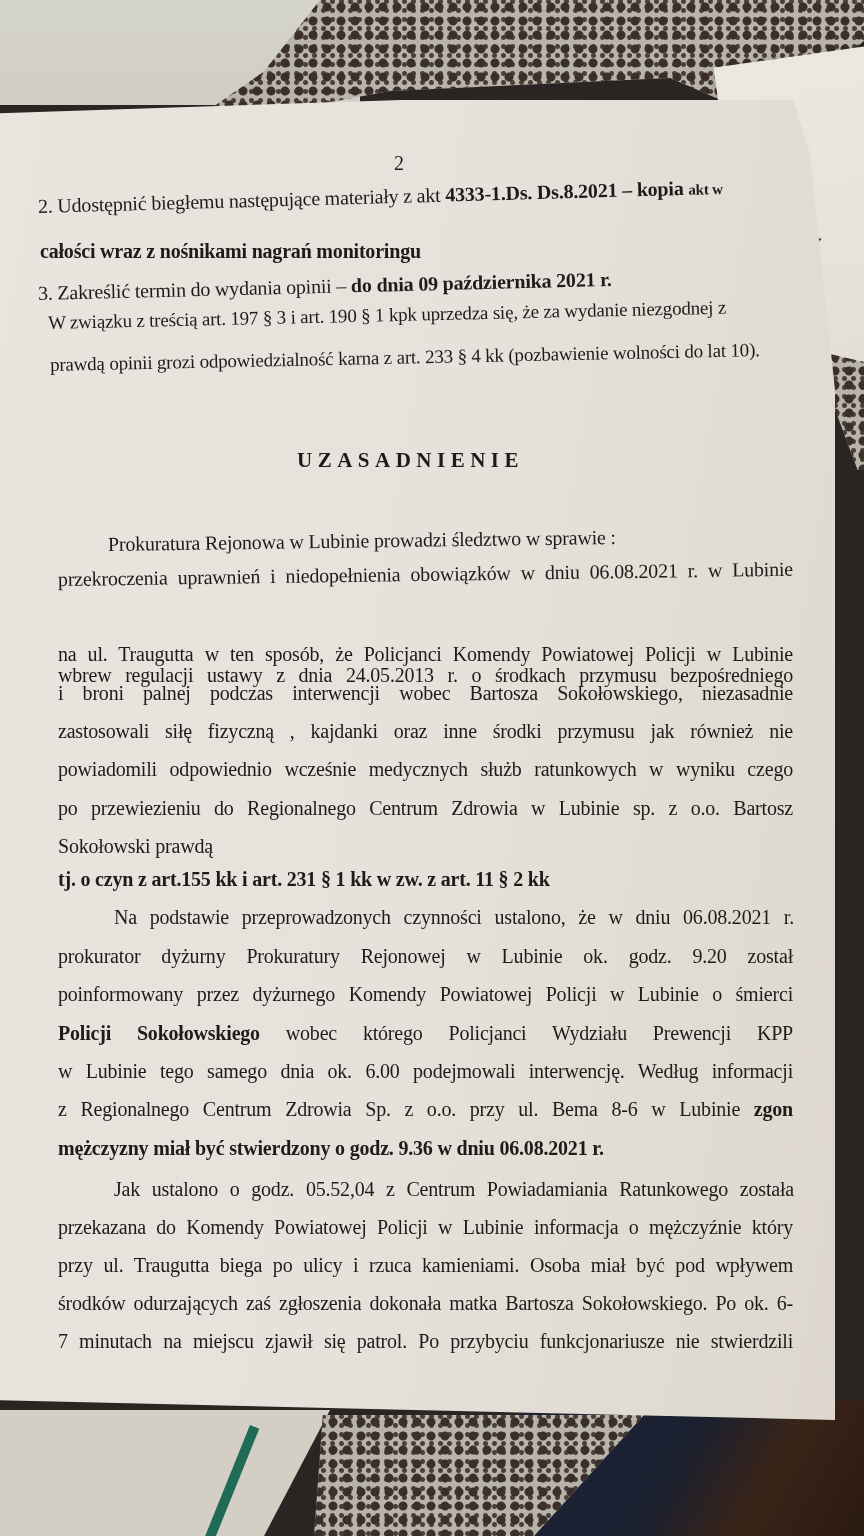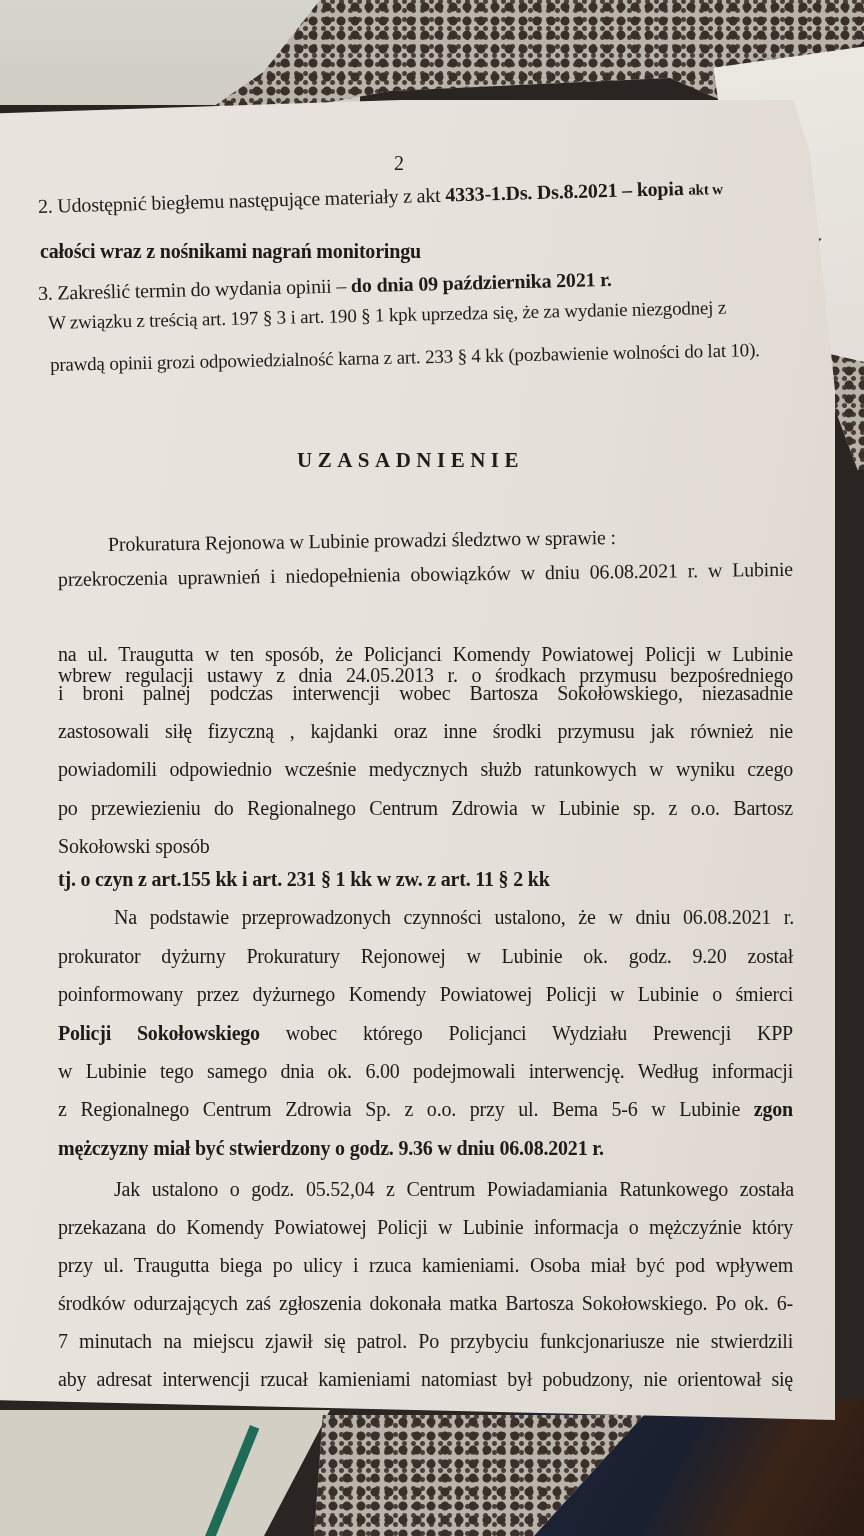--- a/index.html
+++ b/index.html
@@ -109,35 +109,34 @@
   <div class="heading">UZASADNIENIE</div>
 
   <div class="line" style="top:433px; left:108px; transform:rotate(-0.8deg); transform-origin:left;">Prokuratura Rejonowa w Lubinie  prowadzi  śledztwo w sprawie :</div>
   <div class="line justify" style="top:468px; width:735px; transform:rotate(-0.8deg); transform-origin:left;">przekroczenia uprawnień  i niedopełnienia obowiązków w dniu 06.08.2021 r. w Lubinie</div>
   <div class="line justify" style="top:507px;margin-top:36px;">na ul. Traugutta w ten sposób, że Policjanci Komendy Powiatowej Policji w Lubinie</div>
   <div class="line justify" style="top:544px;margin-top:20px;">wbrew regulacji  ustawy z dnia 24.05.2013 r. o środkach przymusu bezpośredniego</div>
   <div class="line justify" style="top:582px;">i broni palnej podczas interwencji wobec Bartosza Sokołowskiego, niezasadnie</div>
   <div class="line justify" style="top:658px;">powiadomili odpowiednio wcześnie   medycznych służb ratunkowych  w wyniku czego</div>
   <div class="line justify" style="top:620px;">zastosowali  siłę fizyczną , kajdanki  oraz inne środki  przymusu jak również nie</div>
   <div class="line justify" style="top:697px;">po przewiezieniu do Regionalnego Centrum Zdrowia w Lubinie  sp.  z o.o. Bartosz</div>
-  <div class="line" style="top:735px;">Sokołowski sposób</div>
+  <div class="line" style="top:735px;">Sokołowski prawdą</div>
 
   <div class="line bold" style="top:768px;">tj.  o czyn z art.155 kk i art. 231 § 1 kk w zw. z art. 11 § 2 kk</div>
 
   <div class="line" style="top:806px; left:114px; width:680px; text-align:justify; text-align-last:justify;">Na podstawie przeprowadzonych czynności  ustalono, że w  dniu 06.08.2021 r.</div>
   <div class="line justify" style="top:845px;">prokurator dyżurny Prokuratury Rejonowej w Lubinie ok. godz. 9.20 został</div>
   <div class="line justify" style="top:883px;">poinformowany  przez  dyżurnego Komendy Powiatowej Policji w Lubinie o śmierci</div>
   <div class="line justify" style="top:922px;">
     <span class="bold">Policji  Sokołowskiego</span><span>  wobec którego Policjanci  Wydziału Prewencji KPP</span>
   </div>
   <div class="line justify" style="top:960px;">w Lubinie tego samego dnia ok. 6.00 podejmowali interwencję. Według  informacji</div>
   <div class="line justify" style="top:998px;">
-    <span>z Regionalnego Centrum Zdrowia Sp. z o.o. przy ul. Bema 5-6  w Lubinie </span><span class="bold">zgon</span>
+    <span>z Regionalnego Centrum Zdrowia Sp. z o.o. przy ul. Bema 8-6  w Lubinie </span><span class="bold">zgon</span>
   </div>
   <div class="line bold" style="top:1037px;">mężczyzny  miał być stwierdzony o godz. 9.36 w dniu 06.08.2021 r.</div>
 
   <div class="line" style="top:1078px; left:114px; width:680px; text-align:justify; text-align-last:justify;">Jak ustalono  o godz. 05.52,04 z Centrum Powiadamiania Ratunkowego została</div>
   <div class="line justify" style="top:1116px;">przekazana do Komendy Powiatowej Policji w Lubinie  informacja o mężczyźnie który</div>
   <div class="line justify" style="top:1154px;">przy ul. Traugutta  biega po ulicy i rzuca kamieniami. Osoba miał być pod wpływem</div>
   <div class="line justify" style="top:1192px;">środków odurzających zaś zgłoszenia dokonała matka Bartosza Sokołowskiego. Po ok. 6-</div>
   <div class="line justify" style="top:1230px;">7 minutach na miejscu zjawił się patrol. Po przybyciu  funkcjonariusze nie stwierdzili</div>
-  <div class="line justify" style="top:1268px;">aby adresat interwencji rzucał kamieniami natomiast był pobudzony, nie orientował się</div>
 </div>
 
 </body></html>

